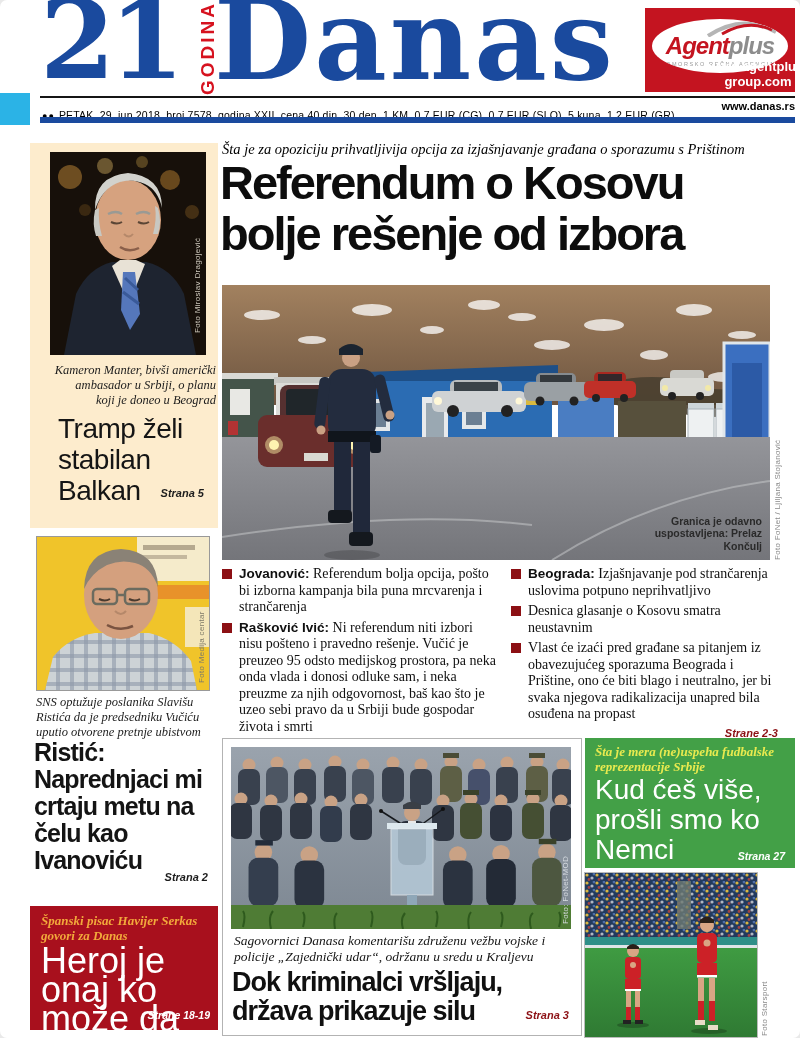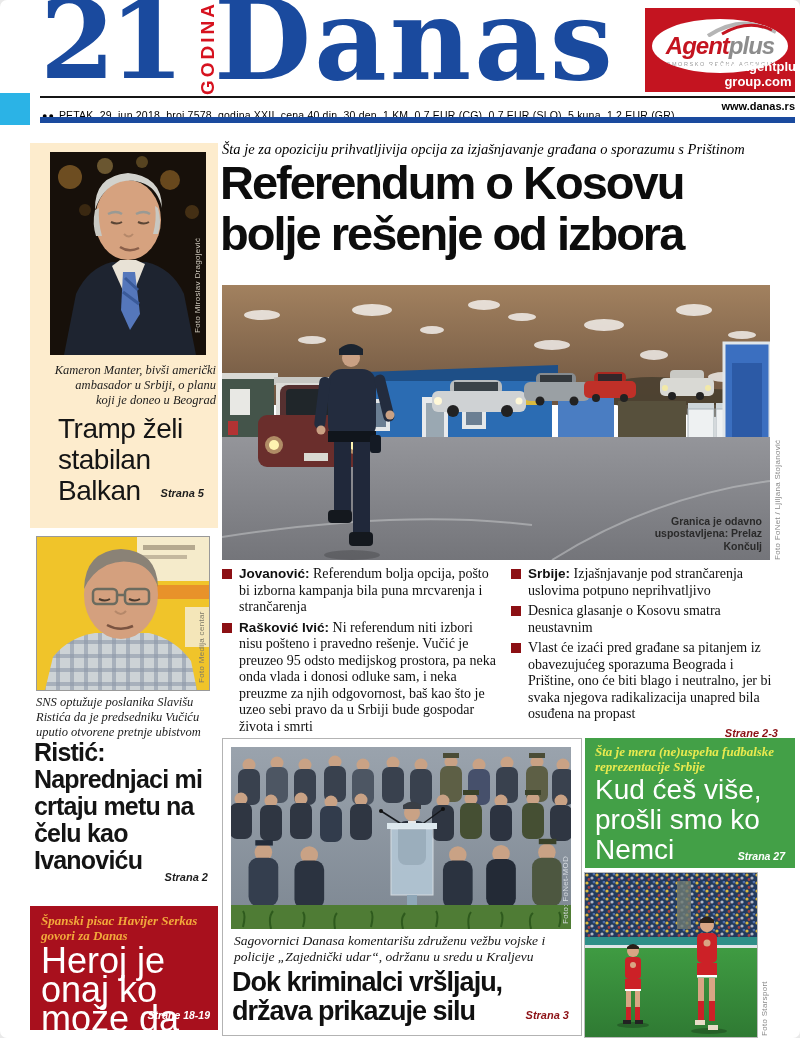--- a/index.html
+++ b/index.html
@@ -256,21 +256,21 @@
 
     <div class="abs bullets">
       <div class="bcol1">
         <ul>
           <li><span class="blead">Jovanović:</span><span> Referendum bolja opcija, pošto bi izborna kampanja bila puna mrcvarenja i strančarenja</span></li>
           <li><span class="blead">Rašković Ivić:</span><span> Ni referendum niti izbori nisu pošteno i pravedno rešenje. Vučić je preuzeo 95 odsto medijskog prostora, pa neka onda vlada i donosi odluke sam, i neka preuzme za njih odgovornost, baš kao što je uzeo sebi pravo da u Srbiji bude gospodar života i smrti</span></li>
         </ul>
       </div>
       <div class="bcol2">
         <ul>
-          <li><span class="blead">Srbije:</span><span> Izjašnjavanje pod strančarenja uslovima potpuno neprihvatljivo</span></li>
+          <li><span class="blead">Beograda:</span><span> Izjašnjavanje pod strančarenja uslovima potpuno neprihvatljivo</span></li>
           <li><span>Desnica glasanje o Kosovu smatra neustavnim</span></li>
           <li><span>Vlast će izaći pred građane sa pitanjem iz obavezujućeg sporazuma Beograda i Prištine, ono će biti blago i neutralno, jer bi svaka njegova radikalizacija unapred bila osuđena na propast</span></li>
         </ul>
         <div class="bref pageref ref-red">Strane 2-3</div>
       </div>
     </div>
   </section>
 
   <section class="abs box-tramp">
     <div class="photo-frame" style="left:20px;top:9px;">

